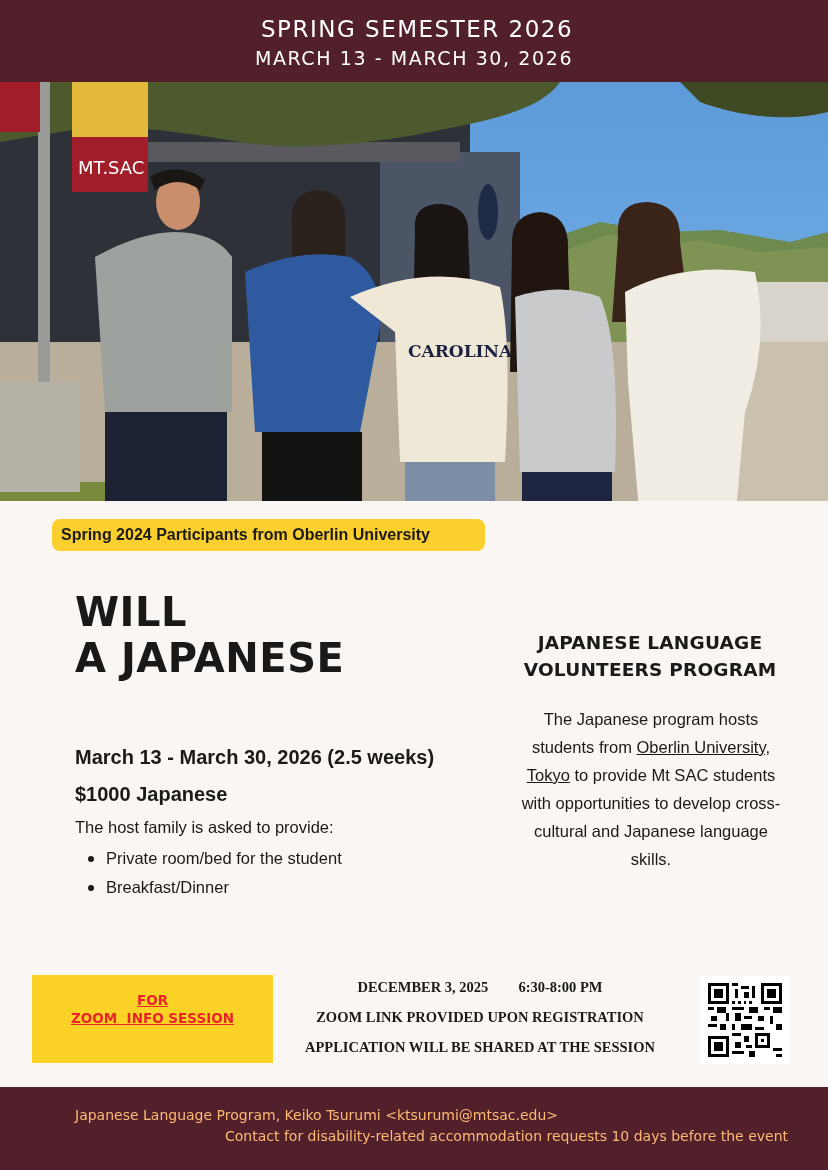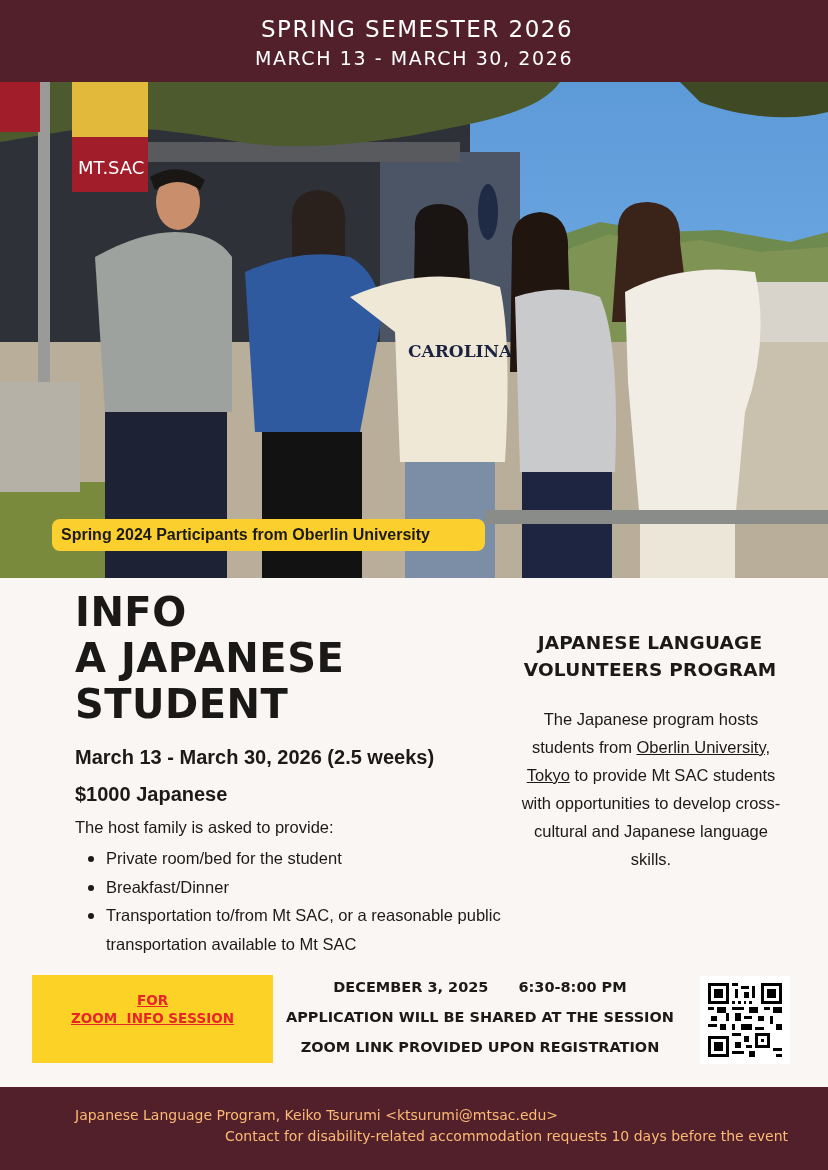--- a/index.html
+++ b/index.html
@@ -7,21 +7,21 @@
   body { font-family: "DejaVu Sans", sans-serif; color: #1c1a18; position: relative; }
 
   .header {
     position: absolute; left: 0; top: 0; width: 828px; height: 82px;
     background: #51202b; color: #fff; text-align: center;
   }
   .header .t1 { position: absolute; top: 16px; left: 0; right: 0; font-size: 23px; letter-spacing: 1.5px; font-family: "DejaVu Sans", sans-serif; margin-left: 6px; }
   .header .t2 { position: absolute; top: 47px; left: 0; right: 0; font-size: 19px; letter-spacing: 1.6px; font-family: "DejaVu Sans", sans-serif; }
 
   .photo {
-    position: absolute; left: 0; top: 82px; width: 828px; height: 496px; overflow: hidden;
+    position: absolute; left: 0; top: 82px; width: 828px; height: 419px; overflow: hidden;
     background: linear-gradient(180deg, #5d9ad8 0%, #6aa6e0 40%, #8db8e0 55%, #a5a08c 70%, #b5ab95 85%, #9a9682 100%);
   }
   .photo svg { position: absolute; left: 0; top: 0; }
 
   .caption {
     position: absolute; left: 52px; top: 519px; width: 433px; height: 32px;
     background: #fbd02e; border-radius: 8px;
     font-family: "Liberation Sans", sans-serif; font-weight: bold; font-size: 16px;
     line-height: 32px; padding-left: 9px; color: #1c1a18;
   }
@@ -50,21 +50,21 @@
   }
   .prog-body a { color: #1c1a18; text-decoration: underline; }
 
   .register {
     position: absolute; left: 32px; top: 975px; width: 241px; height: 88px;
     background: #fcd227; text-align: center; padding-top: 16px; text-decoration: none; display: block;
   }
   .register span { display: block; color: #e8262a; text-decoration: underline; font-family: "DejaVu Sans", sans-serif; font-weight: bold; font-size: 13.5px; line-height: 18px; }
 
   .session { position: absolute; left: 280px; top: 974px; width: 400px; text-align: center; font-family: "DejaVu Sans", sans-serif; font-weight: bold; font-size: 14.5px; }
-  .session .row { height: 30px; line-height: 26px; white-space: nowrap; }
+  .session .row { height: 30px; line-height: 26px; white-space: nowrap; font-family: Liberation Serif, serif; }
   .session .gap { display: inline-block; width: 30px; }
 
   .qr { position: absolute; left: 700px; top: 976px; width: 90px; height: 88px; background: #fff; }
   .qr svg { position: absolute; left: 8px; top: 7px; }
 
   .footer {
     position: absolute; left: 0; top: 1087px; width: 828px; height: 83px; background: #51202b; color: #fdba74;
   }
   .footer .f1 { position: absolute; left: 75px; top: 20px; font-family: "DejaVu Sans", sans-serif; font-size: 14px; }
   .footer .f2 { position: absolute; right: 40px; top: 41px; font-family: "DejaVu Sans", sans-serif; font-size: 14px; }
@@ -131,51 +131,49 @@
     <path d="M625 210 Q680 180 755 190 Q770 260 745 330 L735 440 L640 440 L628 300 Z" fill="#f1ede4"></path>
     <rect x="640" y="440" width="95" height="56" fill="#ece6d8"></rect>
 
     <rect x="485" y="428" width="343" height="14" fill="#8a8c8a"></rect>
   </svg>
 </div>
 
 <div class="caption">Spring 2024 Participants from Oberlin University</div>
 
 <div class="title">
-  <div>INFO</div>
+  <div>WILL</div>
   <div>A JAPANESE</div>
-  <div>STUDENT</div>
 </div>
 
 <div class="dates">March 13 - March 30, 2026 (2.5 weeks)</div>
 <div class="stipend">$1000 Japanese</div>
 <div class="intro">The host family is asked to provide:</div>
 <ul class="bullets">
   <li>Private room/bed for the student</li>
   <li>Breakfast/Dinner</li>
-  <li>Transportation to/from Mt SAC, or a reasonable public transportation available to Mt SAC</li>
 </ul>
 
 <div class="prog-title">
   <div>JAPANESE LANGUAGE</div>
   <div>VOLUNTEERS PROGRAM</div>
 </div>
 <div class="prog-body">
   <span>The Japanese program hosts students from </span><a href="#">Oberlin University, Tokyo</a><span> to provide Mt SAC students with opportunities to develop cross-cultural and Japanese language skills.</span>
 </div>
 
 <a class="register" href="#">
   <span>FOR</span>
   <span style="white-space:pre">ZOOM  INFO SESSION</span>
 </a>
 
 <div class="session">
   <div class="row"><span>DECEMBER 3, 2025</span><span class="gap"></span><span>6:30-8:00 PM</span></div>
+  <div class="row">ZOOM LINK PROVIDED UPON REGISTRATION</div>
   <div class="row">APPLICATION WILL BE SHARED AT THE SESSION</div>
-  <div class="row">ZOOM LINK PROVIDED UPON REGISTRATION</div>
 </div>
 
 <div class="qr">
   <svg width="74" height="74" viewBox="0 0 25 25" shape-rendering="crispEdges">
     <g fill="#000">
       <rect x="0" y="0" width="7" height="7"></rect>
         <rect x="1" y="1" width="5" height="5" fill="#fff"></rect>
         <rect x="2" y="2" width="3" height="3"></rect>
       <rect x="18" y="0" width="7" height="7"></rect>
         <rect x="19" y="1" width="5" height="5" fill="#fff"></rect>

